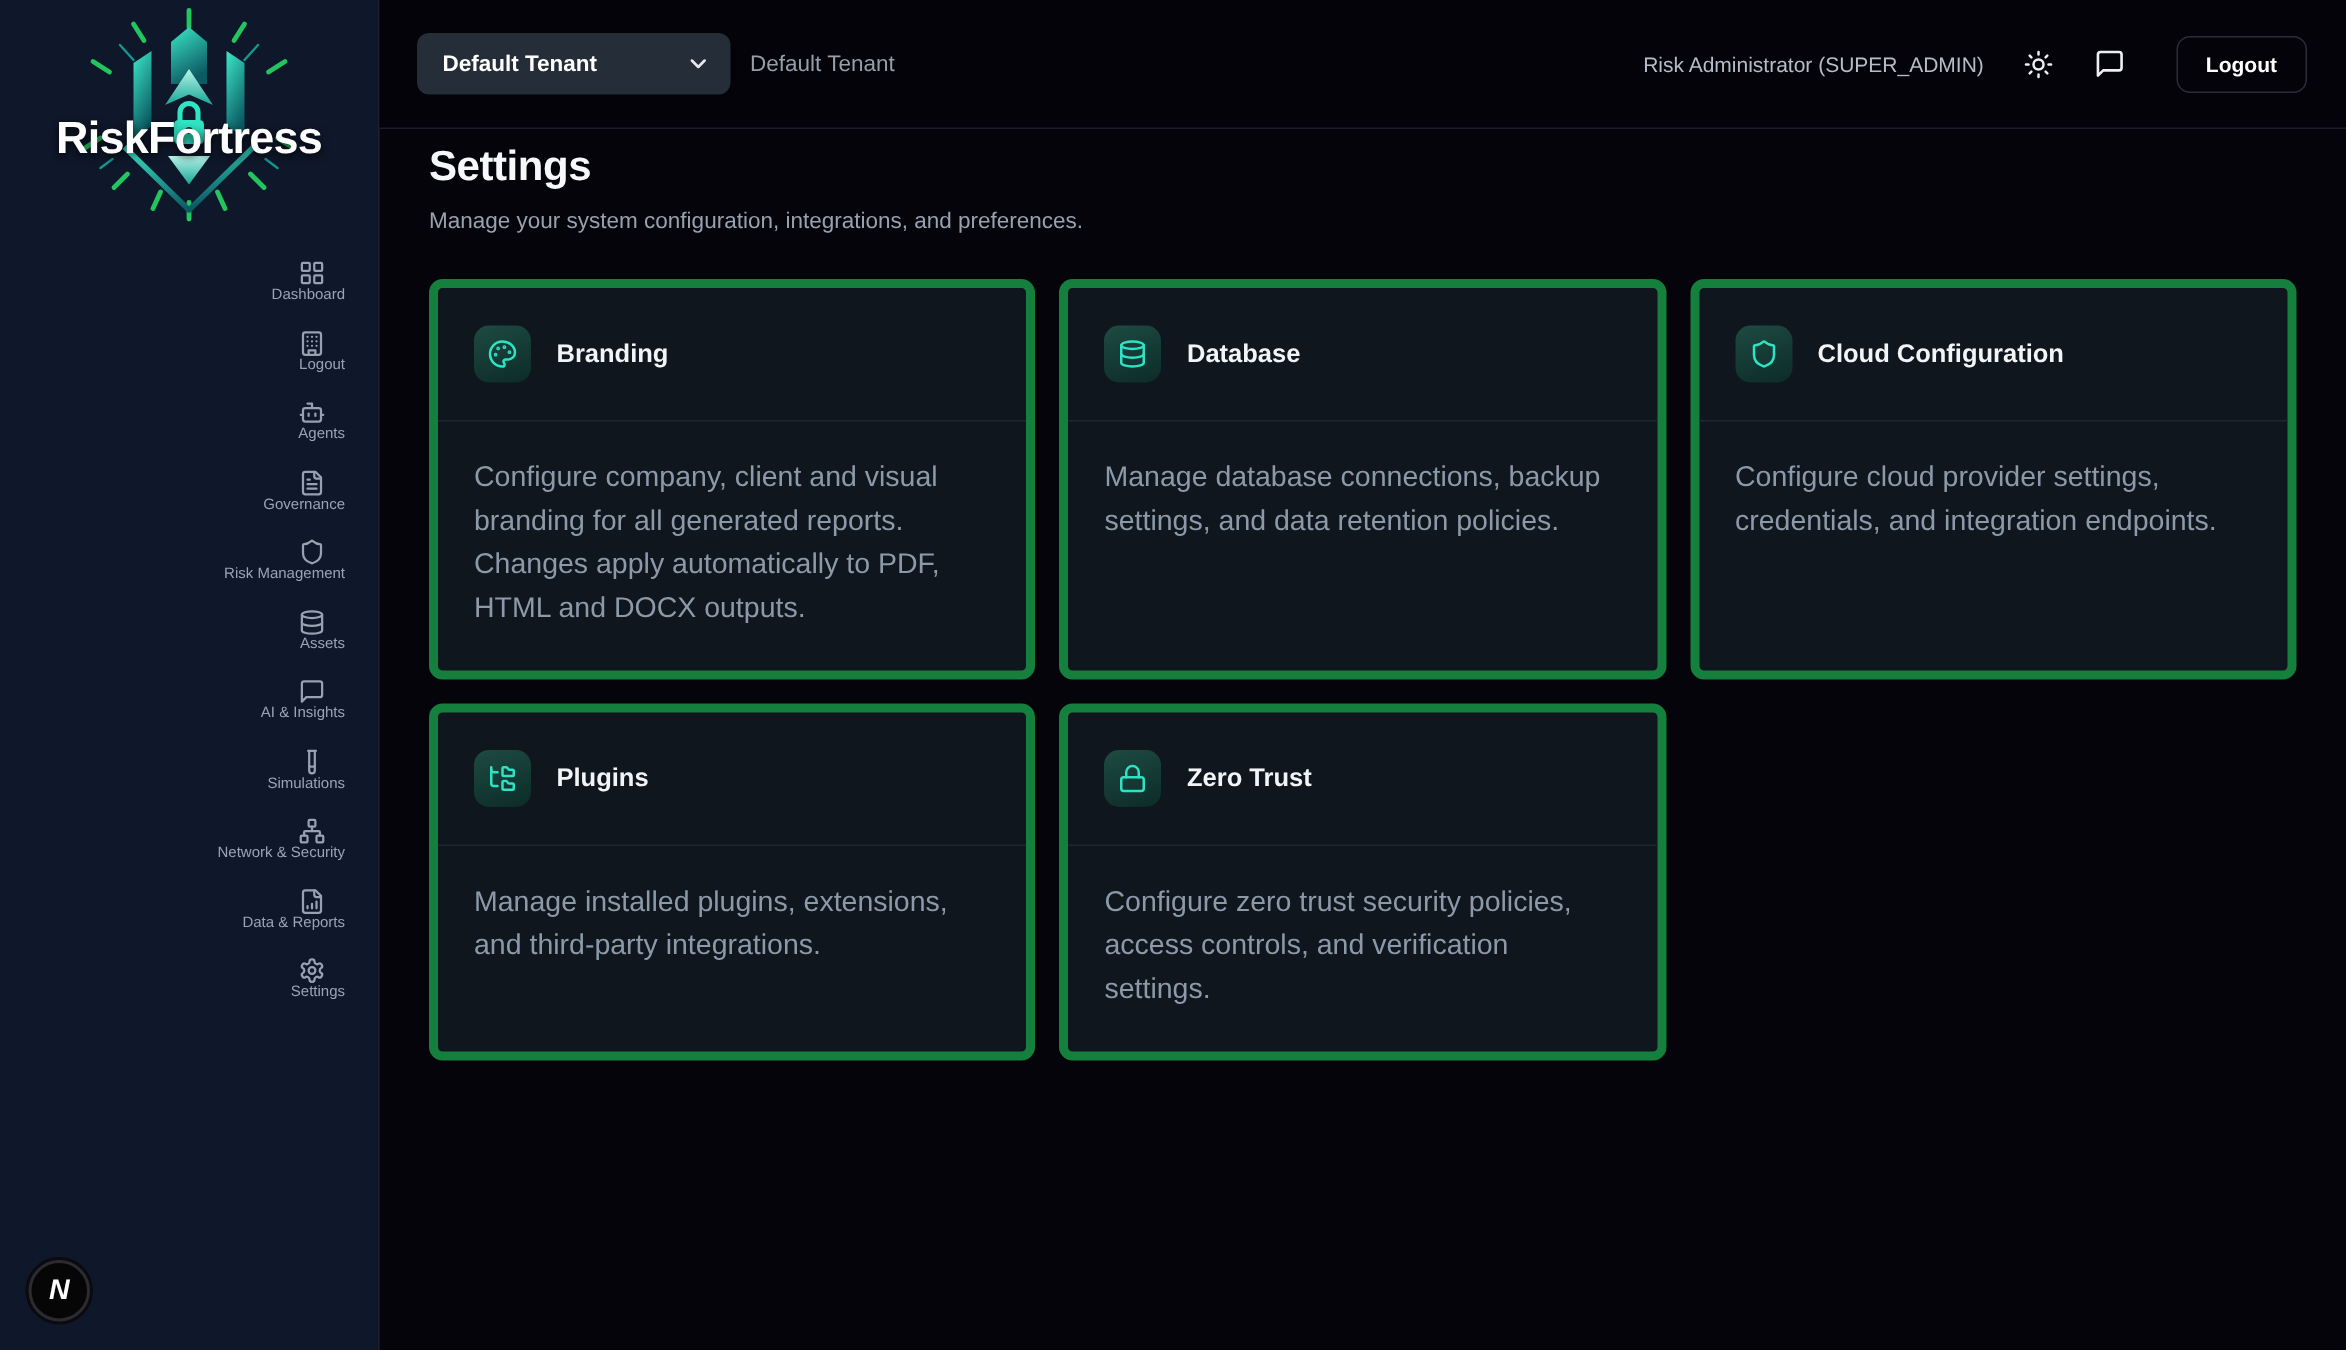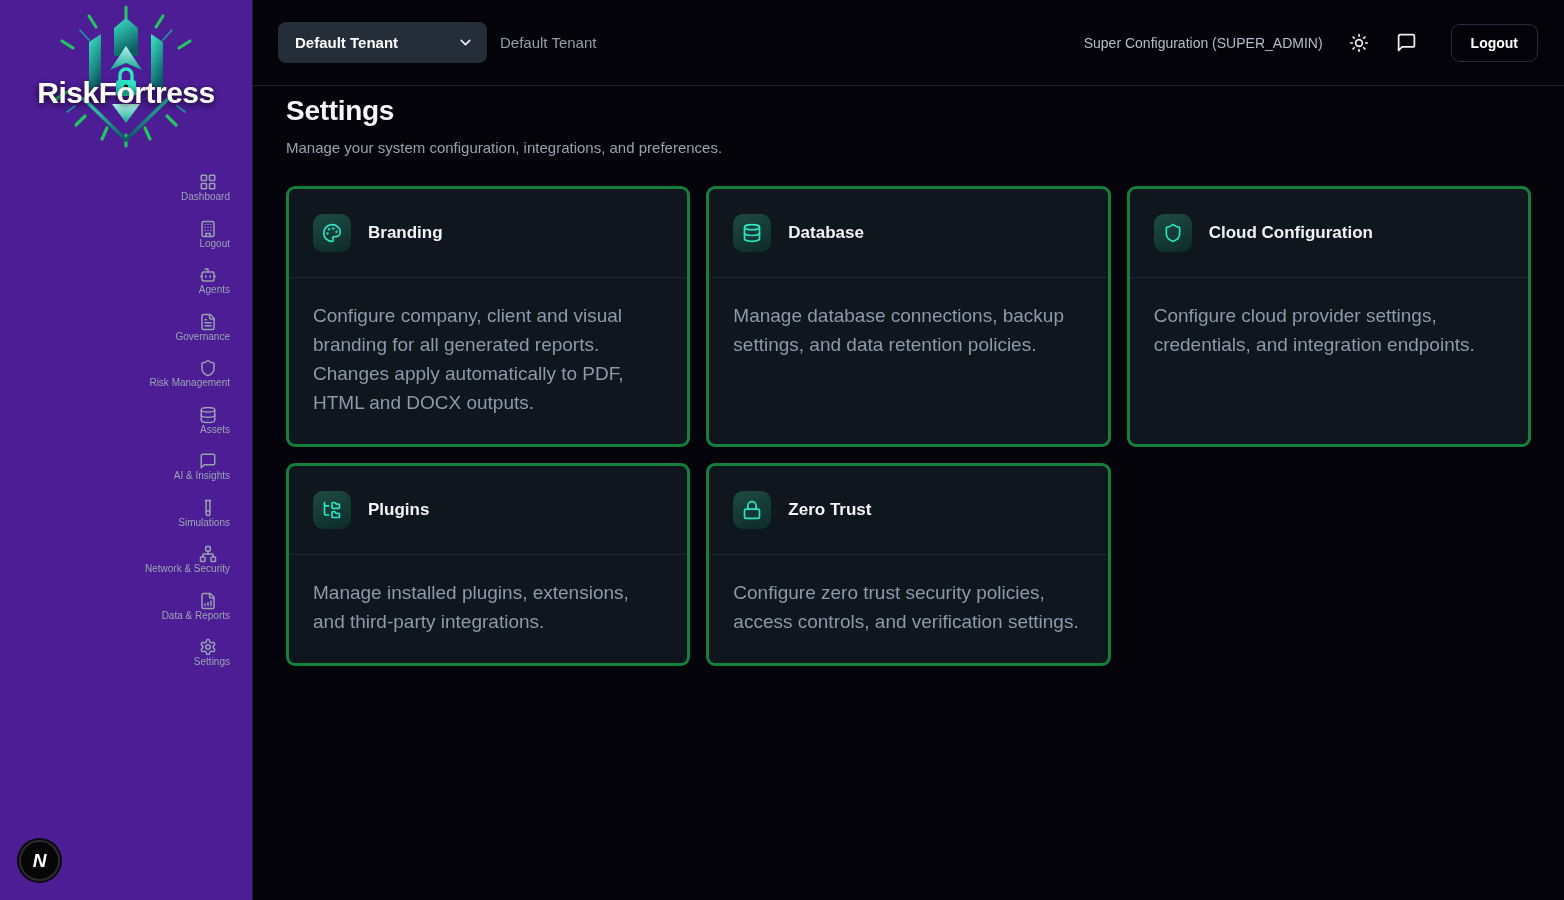--- a/index.html
+++ b/index.html
@@ -8,21 +8,21 @@
     background:#04040a;
     font-family:"Liberation Sans", sans-serif;
     color:#e8ebef;
     position:relative;
   }
   svg { display:block; }
 
   
   .sidebar {
     position:absolute; left:0; top:0; width:253px; height:900px;
-    background:#4c1d95;
+    background:#0f172a;
     border-right:1px solid #1b2030;
   }
   .logo-wrap { position:relative; height:158px; }
   .logo-emblem { position:absolute; left:50%; top:2px; transform:translateX(-50%); }
   .logo-text {
     position:absolute; top:76px; left:0; right:0;
     text-align:center; font-size:30px; font-weight:700; color:#fdfdfd;
     letter-spacing:-0.5px; text-shadow:0 2px 6px rgba(0,0,0,.8);
   }
   .nav { list-style:none; margin-top:2px; }
@@ -87,21 +87,21 @@
   .page-subtitle { margin-top:12px; font-size:15px; color:#98a2ae; }
 
   .cards-grid {
     margin-top:30px;
     display:grid;
     grid-template-columns:repeat(3, 1fr);
     gap:16px;
   }
   .card {
     background:#10161d;
-    border:3px solid #15803d;
+    border:6px solid #15803d;
     border-radius:9px;
     display:flex; flex-direction:column;
     cursor:pointer;
   }
   .card-header {
     display:flex; align-items:center; gap:17px;
     padding:25px 24px;
   }
   .icon-tile {
     width:38px; height:38px; border-radius:10px;
@@ -307,21 +307,21 @@
 <header class="topbar">
   <div class="tenant-select">
     <span>Default Tenant</span>
     <svg class="chev" viewBox="0 0 24 24" fill="none" stroke="currentColor" stroke-width="2.5" stroke-linecap="round" stroke-linejoin="round">
         <path d="m6 9 6 6 6-6"></path>
       </svg>
   </div>
   <span class="tenant-label">Default Tenant</span>
 
   <div class="topbar-right">
-    <span class="user-text">Super Configuration (SUPER_ADMIN)</span>
+    <span class="user-text">Risk Administrator (SUPER_ADMIN)</span>
     <button class="icon-btn">
       <svg width="20" height="20" viewBox="0 0 24 24" fill="none" stroke="currentColor" stroke-width="2" stroke-linecap="round" stroke-linejoin="round">
           <circle cx="12" cy="12" r="4"></circle>
           <path d="M12 2v2"></path>
           <path d="M12 20v2"></path>
           <path d="m4.93 4.93 1.41 1.41"></path>
           <path d="m17.66 17.66 1.41 1.41"></path>
           <path d="M2 12h2"></path>
           <path d="M20 12h2"></path>
           <path d="m6.34 17.66-1.41 1.41"></path>

